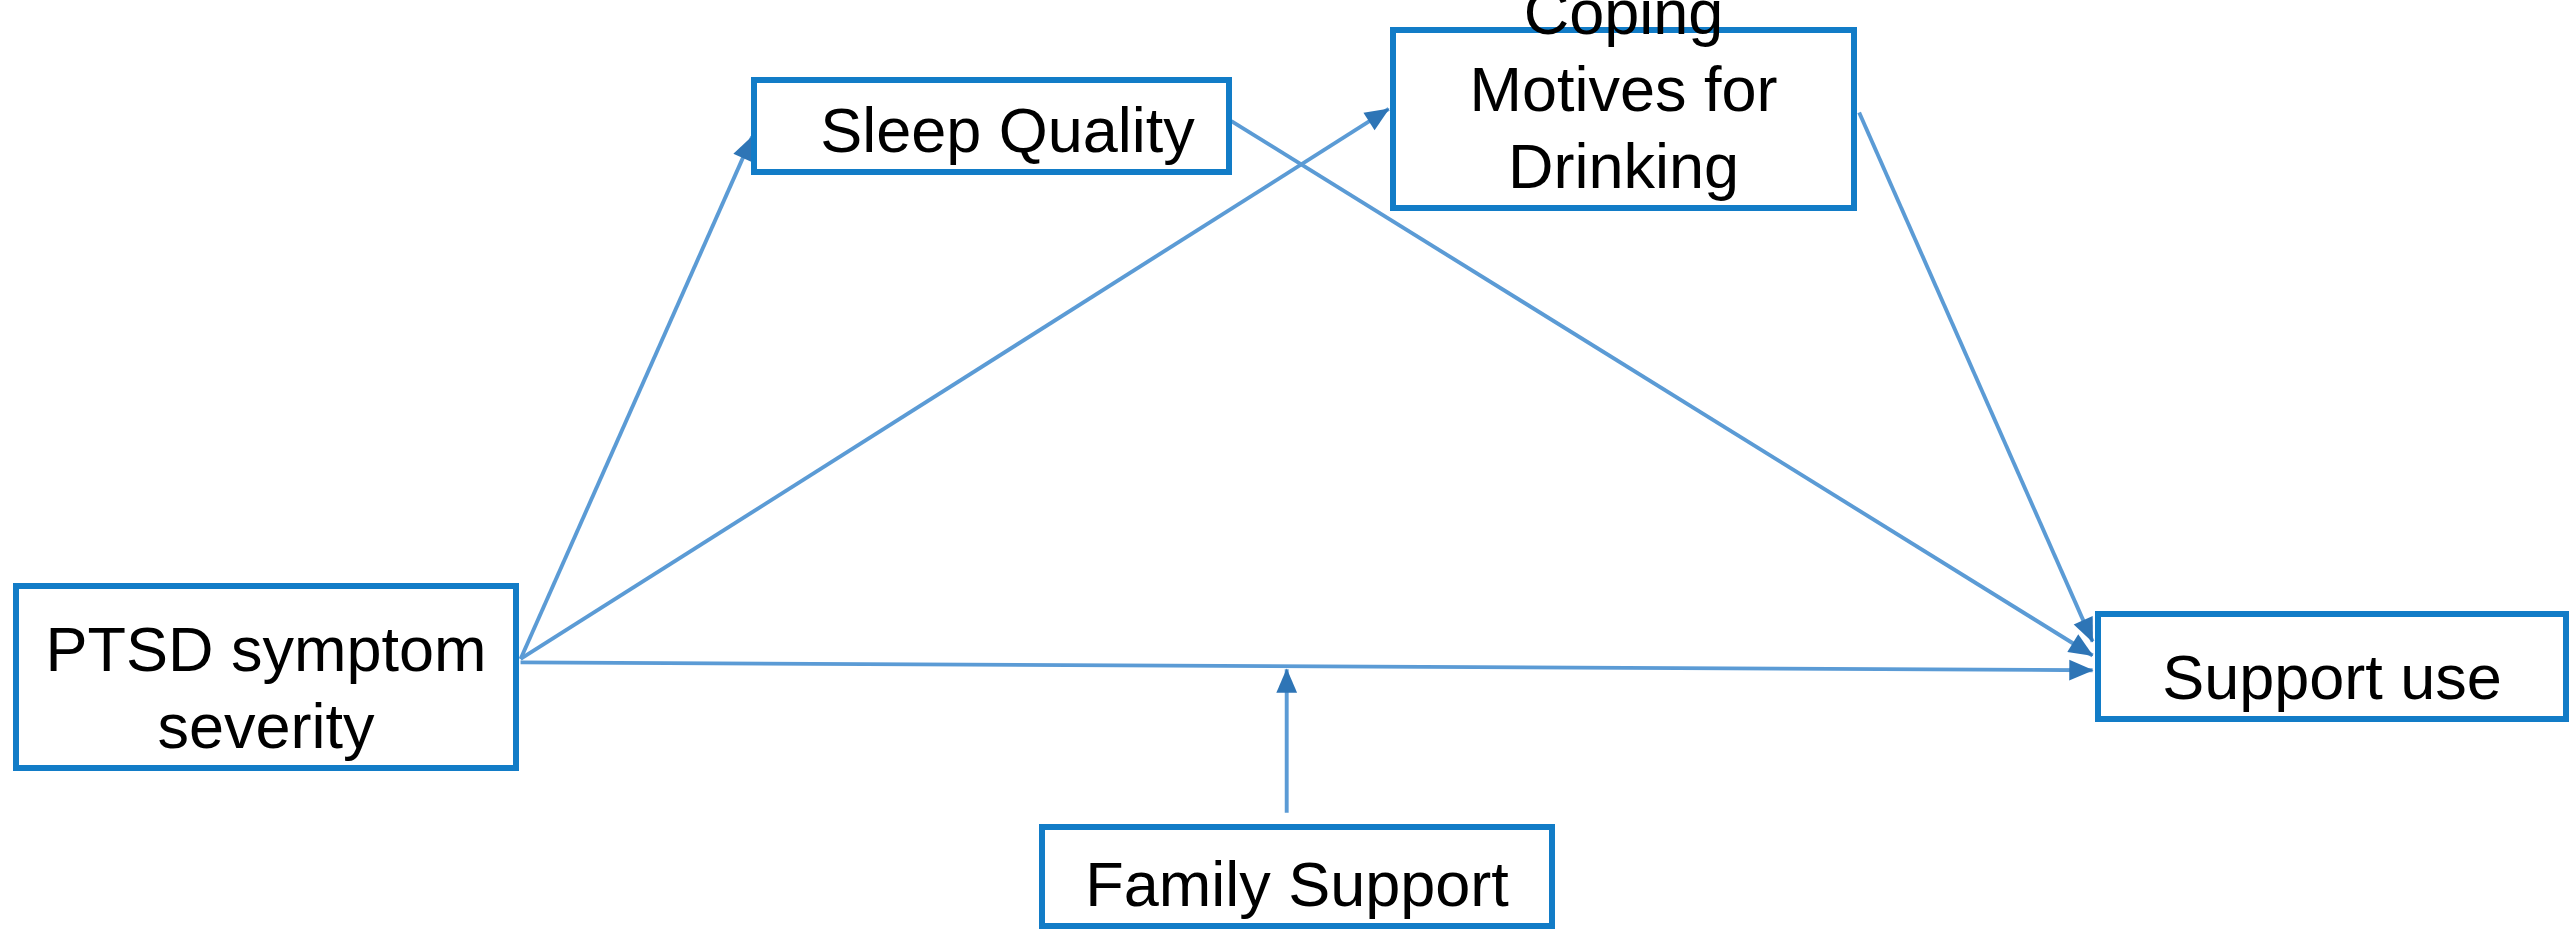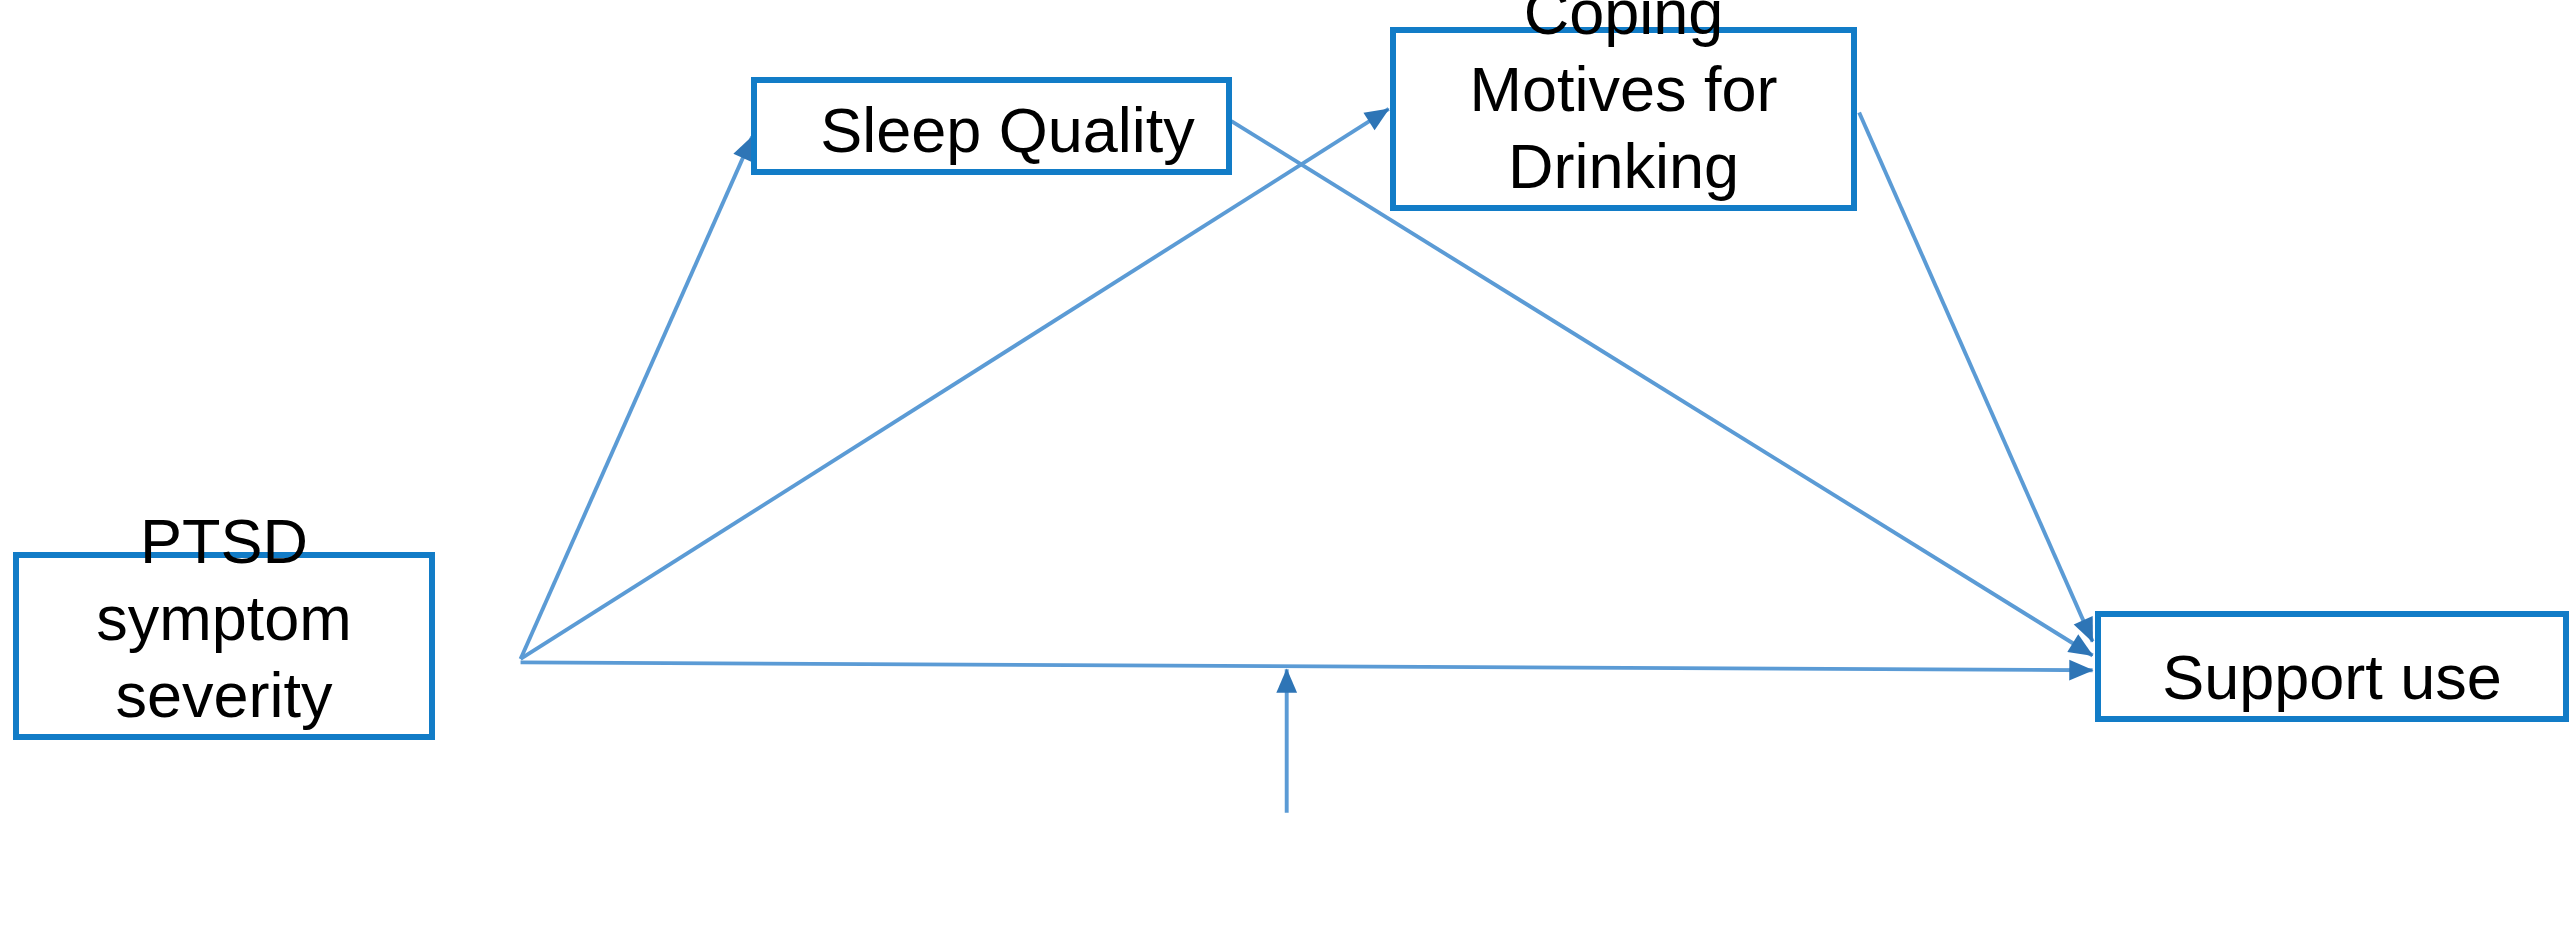--- a/index.html
+++ b/index.html
@@ -55,31 +55,34 @@
     <g id="edge-group">
         <line x1="602" y1="762" x2="870" y2="158" stroke="#5b9bd5" stroke-width="4.5" marker-end="url(#arrowhead)"></line>
         <line x1="602" y1="762" x2="1606" y2="126" stroke="#5b9bd5" stroke-width="4.5" marker-end="url(#arrowhead)"></line>
         <line x1="602" y1="766" x2="2420" y2="775" stroke="#5b9bd5" stroke-width="4.5" marker-end="url(#arrowhead)"></line>
         <line x1="1424" y1="140" x2="2420" y2="758" stroke="#5b9bd5" stroke-width="4.5" marker-end="url(#arrowhead)"></line>
         <line x1="2150" y1="130" x2="2420" y2="742" stroke="#5b9bd5" stroke-width="4.5" marker-end="url(#arrowhead)"></line>
         <line x1="1488" y1="940" x2="1488" y2="774" stroke="#5b9bd5" stroke-width="4.5" marker-end="url(#arrowhead)"></line>
       </g>
   </svg>
 
-  <div class="node" style="left: 13px; top: 538px; width: 422px; height: 188px;">
+  <div class="node" style="left: 13px; top: 569px; width: 506px; height: 188px;">
     <span class="label">PTSD symptom severity</span>
   </div>
 
   <div class="node" style="left: 751px; top: 63px; width: 481px; height: 98px; padding-left: 32px;">
     <span class="label">Sleep Quality</span>
   </div>
 
   <div class="node" style="left: 1390px; top: 13px; width: 467px; height: 184px;">
     <span class="label">Coping Motives for Drinking</span>
   </div>
 
   <div class="node" style="left: 2095px; top: 597px; width: 474px; height: 111px;">
     <span class="label">Support use</span>
   </div>
 
+  <div class="node" style="left: 1039px; top: 810px; width: 516px; height: 105px;">
+    <span class="label">Family Support</span>
+  </div>
 
 </div>
 
 
 </body></html>

